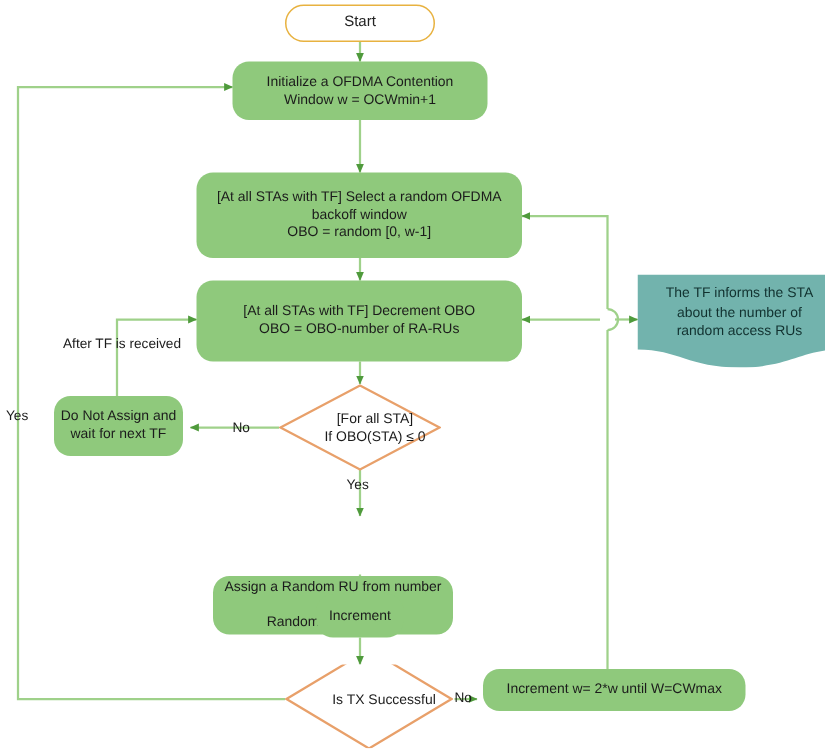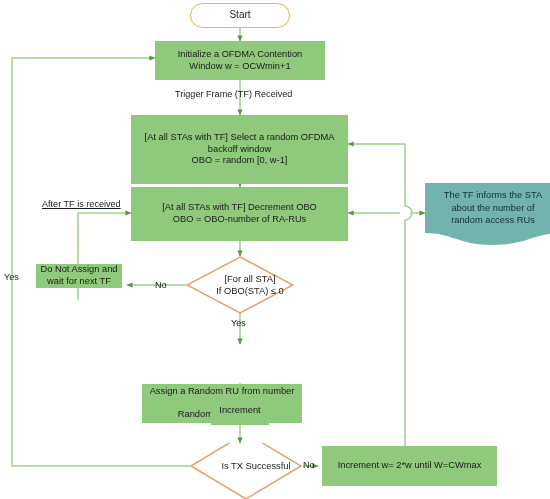--- a/index.html
+++ b/index.html
@@ -31,20 +31,21 @@
     position: absolute;
     box-sizing: border-box;
     display: flex;
     align-items: center;
     justify-content: center;
     text-align: center;
     color: #1b1b1b;
     line-height: 1.28;
     white-space: pre-line;
     z-index: 3;
+    border-radius: 11px;
   }
   .proc {
     background: #8fc97c;
     font-size: 9.3px;
     padding: 2px 4px;
   }
   .terminator {
     background: #ffffff;
     border: 1.6px solid #e8b240;
     border-radius: 13px;
@@ -148,21 +149,21 @@
       <path d="M400,213 L348,213" marker-end="url(#ah)"></path>
       <path d="M410,213 L425,213" marker-end="url(#ah)"></path>
     </g>
   </svg>
 
   <div class="node terminator" style="left:190px; top:3px; width:100px; height:25px;">Start</div>
 
   <div class="node proc" style="left:155px; top:41px; width:170px; height:39px;">Initialize a OFDMA Contention
 Window w = OCWmin+1</div>
 
-  <div class="node proc" style="left:131px; top:115px; width:217px; height:69px;">[At all STAs with TF] Select a random OFDMA
+  <div class="node proc" style="left:131px; top:115px; width:217px; height:57px;">[At all STAs with TF] Select a random OFDMA
 backoff window
 OBO = random [0, w-1]</div>
 
   <div class="node proc" style="left:131px; top:187px; width:217px; height:54px;">[At all STAs with TF] Decrement OBO
 OBO = OBO-number of RA-RUs</div>
 
   <div class="docnode" style="left:425px; top:183px; width:136px; height:62px;">
     <svg class="dochape" viewBox="0 0 120 62" preserveAspectRatio="none">
       <path d="M0,0 L120,0 L120,50 C96,50 90,62 60,62 C30,62 24,50 0,50 Z" fill="#72b3ad"></path>
     </svg>
@@ -172,40 +173,39 @@
   </div>
 
   <div class="node decision" style="left:186px; top:256px; width:108px; height:58px;">
     <svg class="dshape" viewBox="0 0 108 58" preserveAspectRatio="none">
       <path d="M54,1 L107,29 L54,57 L1,29 Z" fill="#ffffff" stroke="#e8a06a" stroke-width="1.5"></path>
     </svg>
     <div class="dtext">[For all STA]
 If OBO(STA) ≤ 0</div>
   </div>
 
-  <div class="node proc" style="left:36px; top:264px; width:86px; height:24px;">Do Not Assign and
+  <div class="node proc" style="left:36px; top:264px; width:86px; height:40px;">Do Not Assign and
 wait for next TF</div>
 
   <div class="node proc" style="left:142px; top:344px; width:160px; height:39px;margin-top:40px;">Assign a Random RU from number of
 Random Access-RUs</div>
 
   <div class="node proc" style="left:211px; top:396px; width:58px; height:29px;">Increment</div>
 
   <div class="node decision" style="left:190px; top:443px; width:112px; height:56px;">
     <svg class="dshape" viewBox="0 0 112 56" preserveAspectRatio="none">
       <path d="M56,-10 L111,23 L56,56 L1,23 Z" fill="#ffffff" stroke="#e8a06a" stroke-width="1.5"></path>
     </svg>
     <div class="dtext" style="margin-top:-10px;">Is TX Successful</div>
   </div>
 
-  <div class="node proc" style="left:322px; top:446px; width:175px; height:40px;">Increment w= 2*w until W=CWmax</div>
-
-  <div class="edge-label" style="left:175px; top:89px;">Trigger Frame (TF) Received</div>
-
-  <div class="edge-label" style="left:42px; top:199px;text-decoration:underline;">After TF is received</div>
+  <div class="node proc" style="left:322px; top:446px; width:175px; height:28px;">Increment w= 2*w until W=CWmax</div>
+
+
+  <div class="edge-label" style="left:42px; top:224px;">After TF is received</div>
 
   <div class="edge-label" style="left:155px; top:280px;">No</div>
 
   <div class="edge-label" style="left:231px; top:318px;">Yes</div>
 
   <div class="edge-label" style="left:303px; top:460px;">No</div>
 
   <div class="edge-label" style="left:4px; top:272px;">Yes</div>
 
 </div>

